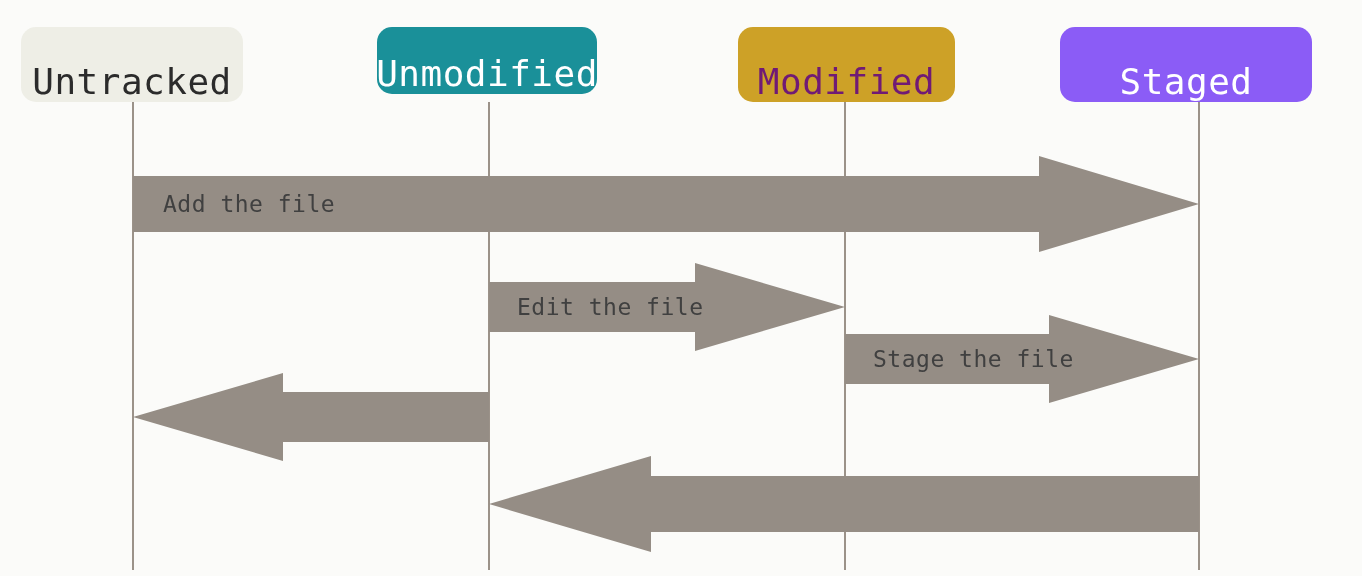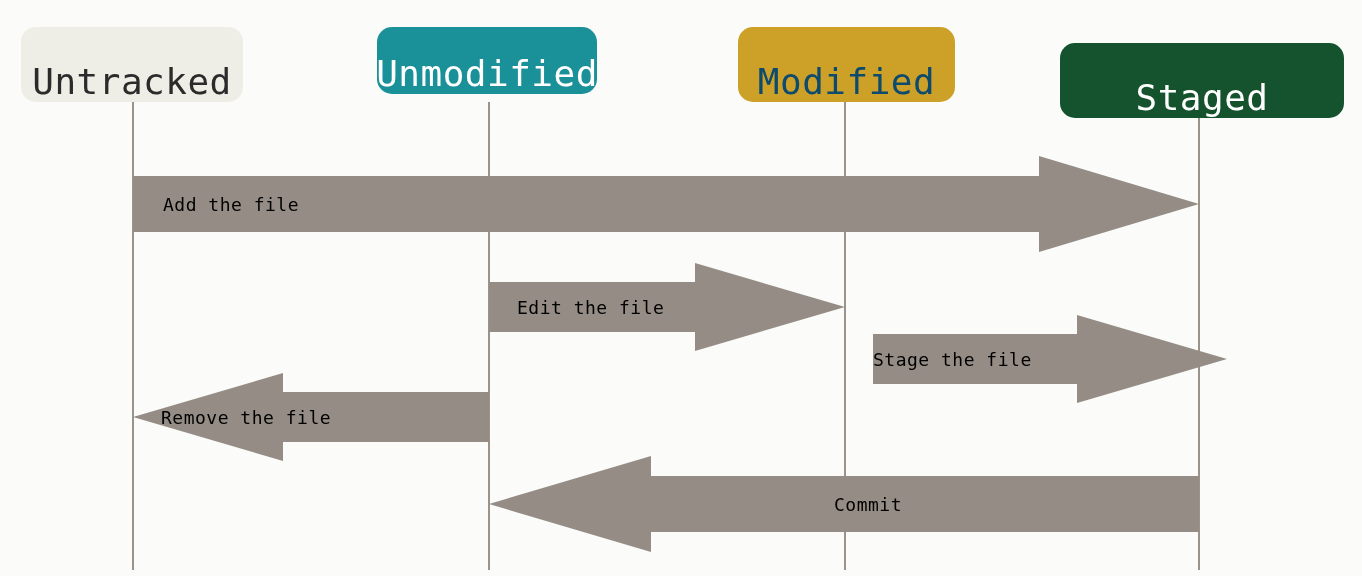--- a/index.html
+++ b/index.html
@@ -32,22 +32,22 @@
   
   .arrow{
     position:absolute;
     display:block;
   }
   .arrow svg{display:block;}
   .arrow-label{
     position:absolute;
     top:0;height:100%;
     display:flex;align-items:center;
-    font-size:18px;
-    color:#000000;
+    font-size:23px;
+    color:#404040;
     letter-spacing:0.5px;
     white-space:nowrap;
     pointer-events:none;
   }
 </style>
 </head>
 <body>
 
 <div id="stage">
   <div id="lifelines">
@@ -62,46 +62,44 @@
           <polygon points="0,20 906,20 906,0 1066,48 906,96 906,76 0,76" fill="#958d85"></polygon>
         </svg>
         <div class="arrow-label" style="left: 30px;">Add the file</div>
       </div>
       <div class="arrow" style="left: 489px; top: 263px; width: 356px; height: 88px;">
         <svg width="356" height="88" viewBox="0 0 356 88">
           <polygon points="0,19 206,19 206,0 356,44 206,88 206,69 0,69" fill="#958d85"></polygon>
         </svg>
         <div class="arrow-label" style="left: 28px; text-align: right;">Edit the file</div>
       </div>
-      <div class="arrow" style="left: 845px; top: 315px; width: 354px; height: 88px; padding-left: 28px;">
+      <div class="arrow" style="left: 845px; top: 315px; width: 354px; height: 88px;">
         <svg width="354" height="88" viewBox="0 0 354 88">
           <polygon points="0,19 204,19 204,0 354,44 204,88 204,69 0,69" fill="#958d85"></polygon>
         </svg>
         <div class="arrow-label" style="left: 28px;">Stage the file</div>
       </div>
       <div class="arrow" style="left: 133px; top: 373px; width: 356px; height: 88px;">
         <svg width="356" height="88" viewBox="0 0 356 88">
           <polygon points="356,19 150,19 150,0 0,44 150,88 150,69 356,69" fill="#958d85"></polygon>
         </svg>
-        <div class="arrow-label" style="left: 28px;">Remove the file</div>
       </div>
       <div class="arrow" style="left: 489px; top: 456px; width: 710px; height: 96px;">
         <svg width="710" height="96" viewBox="0 0 710 96">
           <polygon points="710,20 162,20 162,0 0,48 162,96 162,76 710,76" fill="#958d85"></polygon>
         </svg>
-        <div class="arrow-label" style="left: 345px;">Commit</div>
       </div>
     </div>
   <div id="boxes">
       <div class="state-box" style="left: 21px; top: 27px; width: 222px; height: 75px; background: rgb(238, 238, 230); color: rgb(43, 43, 43);">
         <span>Untracked</span>
       </div>
       <div class="state-box" style="left: 377px; top: 27px; width: 220px; height: 67px; background: rgb(26, 144, 153); color: rgb(255, 255, 255);">
         <span>Unmodified</span>
       </div>
-      <div class="state-box" style="left: 738px; top: 27px; width: 217px; height: 75px; background: rgb(205, 161, 39); color: #0c4a6e;">
+      <div class="state-box" style="left: 738px; top: 27px; width: 217px; height: 75px; background: rgb(205, 161, 39); color: #701a75;">
         <span>Modified</span>
       </div>
-      <div class="state-box" style="left: 1060px; top: 43px; width: 284px; height: 75px; background: #14532d; color: rgb(255, 255, 255);">
+      <div class="state-box" style="left: 1060px; top: 27px; width: 252px; height: 75px; background: #8b5cf6; color: rgb(255, 255, 255);">
         <span>Staged</span>
       </div>
     </div>
 </div>
 
 </body></html>

